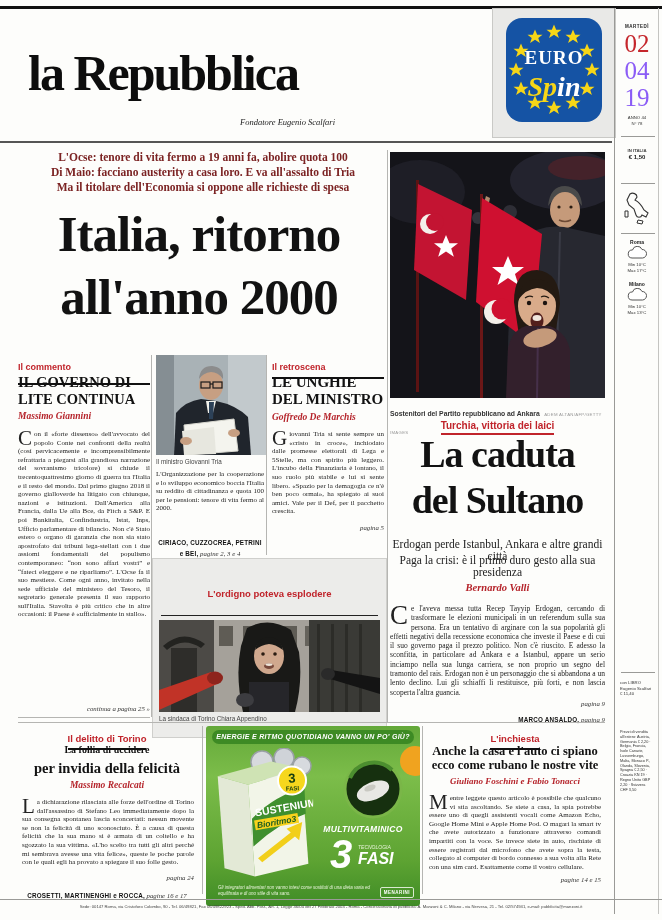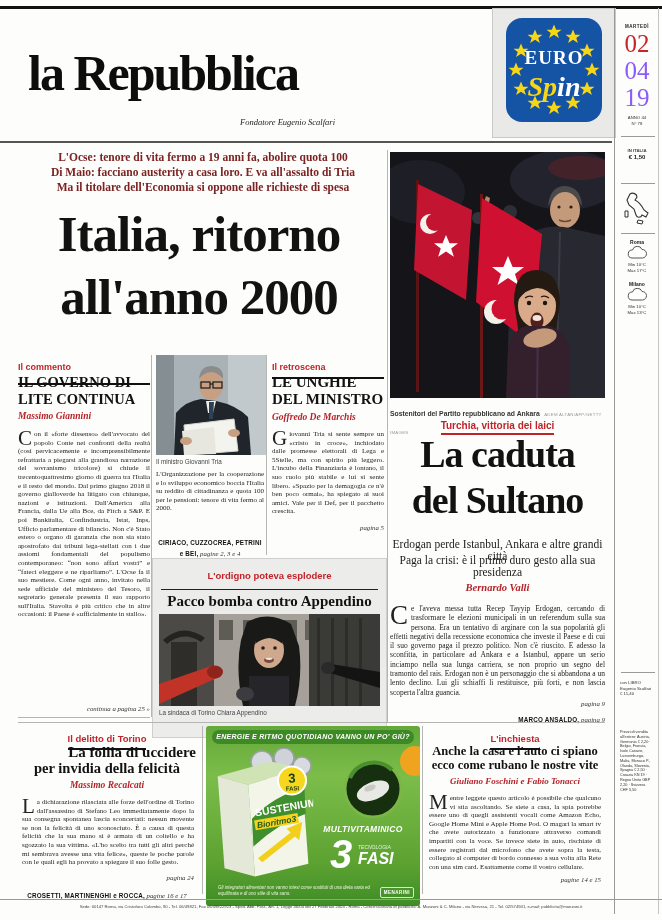--- a/index.html
+++ b/index.html
@@ -223,24 +223,23 @@
 </div>
 <div class="abs headline" style="left:272px;top:374px;width:112px;font-size:15px;">LE UNGHIE</div>
 <div class="abs headline" style="left:272px;top:391px;width:112px;font-size:15px;">DEL MINISTRO</div>
 <div class="abs byline" style="left:272px;top:412px;width:112px;font-size:9.5px;font-weight:bold;">Goffredo De Marchis</div>
 <div class="abs bodytxt" style="left:272px;top:430px;width:112px;">
   <span class="dropcap">G</span><span>iovanni Tria si sente sempre un «cristo in croce», inchiodato dalle promesse elettorali di Lega e 5Stelle, ma con spirito più leggero. L'incubo della Finanziaria è lontano, il suo ruolo più stabile e lui si sente libero. «Spazio per la demagogia ce n'è ben poco ormai», ha spiegato ai suoi amici. Vale per il Def, per il pacchetto crescita.</span>
 </div>
 <div class="abs pageref" style="left:272px;top:524px;width:112px;text-align:right;">pagina 5</div>
 
 <div class="abs" style="left:152px;top:558px;width:233px;height:178px;background:#ececе9;background:#ececea;border:1px solid #cfcfcc;">
-  <div class="center" style="margin:6px 8px 0;border-bottom:1.5px solid #222;padding-bottom:6px;">
+  <div class="center" style="margin:24px 8px 0;border-bottom:1.5px solid #222;padding-bottom:14px;">
     <span class="kicker-red" style="font-size:9.5px;">L'ordigno poteva esplodere</span>
   </div>
-  <div class="headline center" style="margin-top:3px;font-size:15px;">Pacco bomba contro Appendino</div>
   <svg width="221" height="92" viewBox="0 0 221 92" style="margin:4px 0 0 6px;display:block;">
     <rect width="221" height="92" fill="#9b9b95"></rect>
     <rect x="55" width="100" height="92" fill="#a5a19a"></rect>
     <rect x="60" y="6" width="14" height="20" fill="#5f5c55"></rect>
       <rect x="84" y="6" width="14" height="20" fill="#5f5c55"></rect>
     <rect x="124" y="6" width="14" height="20" fill="#5f5c55"></rect>
       <rect x="146" y="6" width="12" height="20" fill="#66635c"></rect>
     <rect x="150" width="71" height="92" fill="#3a3a36"></rect>
     <rect x="158" y="4" width="3" height="88" fill="#2c2c28"></rect>
       <rect x="172" y="4" width="3" height="88" fill="#2c2c28"></rect>
@@ -270,21 +269,21 @@
 </div>
 
 <div class="abs grayrule" style="left:18px;top:722px;width:587px;height:1px;"></div>
 <div class="abs grayrule" style="left:202px;top:726px;width:1px;height:168px;"></div>
 <div class="abs grayrule" style="left:422px;top:726px;width:1px;height:168px;"></div>
 
 <div class="abs center" style="left:18px;top:728px;width:178px;">
   <span class="kicker-red" style="font-size:9.5px;">Il delitto di Torino</span>
   <div style="width:78px;height:2px;background:#111;margin:2px auto 0;"></div>
 </div>
-<div class="abs headline center" style="left:18px;top:744px;width:178px;font-size:15px;text-align:right;">La follia di uccidere</div>
+<div class="abs headline center" style="left:18px;top:744px;width:178px;font-size:10px;">La follia di uccidere</div>
 <div class="abs headline center" style="left:18px;top:760px;width:178px;font-size:14.5px;">per invidia della felicità</div>
 <div class="abs byline center" style="left:18px;top:780px;width:178px;font-size:9.5px;font-weight:bold;">Massimo Recalcati</div>
 <div class="abs bodytxt" style="left:22px;top:798px;width:172px;max-height:76px;overflow:hidden;">
   <span class="dropcap">L</span><span>a dichiarazione rilasciata alle forze dell'ordine di Torino dall'assassino di Stefano Leo immediatamente dopo la sua consegna spontanea lascia sconcertati: nessun movente se non la felicità di uno sconosciuto. È a causa di questa felicità che la sua mano si è armata di un coltello e ha sgozzato la sua vittima. «L'ho scelto tra tutti gli altri perché mi sembrava avesse una vita felice», queste le poche parole con le quali egli ha provato a spiegare il suo folle gesto.</span>
 </div>
 <div class="abs pageref" style="left:22px;top:874px;width:172px;text-align:right;">pagina 24</div>
 <div class="abs center" style="left:18px;top:884px;width:178px;">
   <span class="authors">CROSETTI, MARTINENGHI e ROCCA,</span><span class="pageref"> pagine 16 e 17</span>
 </div>
 

